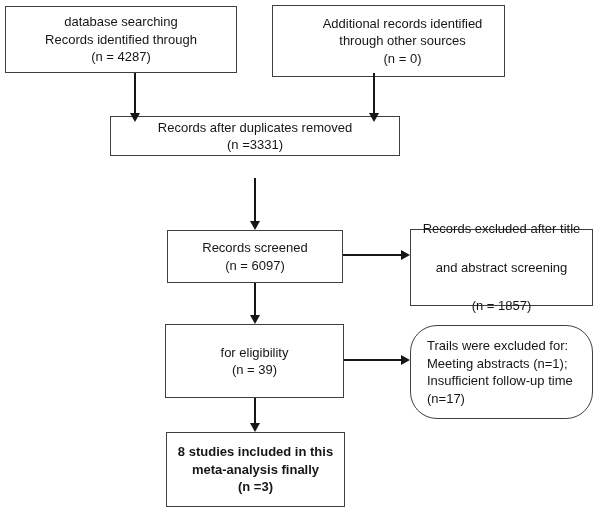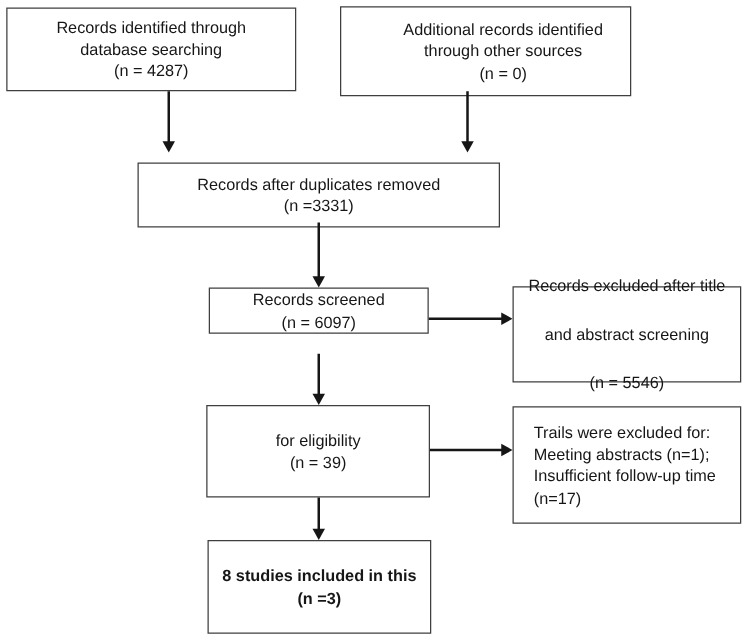--- a/index.html
+++ b/index.html
@@ -10,27 +10,27 @@
   .box {
     position:absolute;
     background:#ffffff;
     border:1.5px solid #3f3f3f;
     display:flex; flex-direction:column;
     align-items:center; justify-content:center;
     text-align:center;
     font-size:13px; line-height:17.5px;
   }
   .box span { display:block; white-space:nowrap; }
-  .box.align-left { align-items:flex-start; text-align:left; padding-left:16px; padding-right:3px; }
+  .box.align-left { align-items:flex-start; text-align:left; padding-left:16px; padding-right:3px;border-radius:27px; }
 
   
   #box-identified      { left:5px;   top:6px;   width:232px; height:67px; }
   #box-additional      { left:272px; top:5px;   width:233px; height:72px;padding-left:28px; }
-  #box-duplicates      { left:110px; top:130px; width:290px; height:52px; }
-  #box-screened        { left:167px; top:230px; width:176px; height:37px;justify-content:flex-end; }
+  #box-duplicates      { left:110px; top:116px; width:290px; height:40px; }
+  #box-screened        { left:167px; top:230px; width:176px; height:53px; }
   #box-excluded-title  { left:410px; top:229px; width:183px; height:77px;gap:21px; }
   #box-fulltext        { left:165px; top:324px; width:179px; height:74px; }
   #box-trials-excluded { left:410px; top:325px; width:183px; height:94px; }
   #box-included        { left:166px; top:432px; width:179px; height:75px;font-weight:bold; }
 
   
   .vline { position:absolute; width:2px; background:#161616; }
   .hline { position:absolute; height:2px; background:#161616; }
   .head-down {
     position:absolute; width:0; height:0;
@@ -57,22 +57,22 @@
   #hd-ft-excl     { left:401px; top:355px; }
   #ln-ft-inc      { left:254px; top:398px; height:26px; }
   #hd-ft-inc      { left:250px; top:423px; }
 </style>
 </head>
 <body>
 
 <div class="canvas">
 
   <div class="box" id="box-identified">
+    <span>database searching</span>
     <span>Records identified through</span>
-    <span>database searching</span>
     <span>(n = 4287)</span>
   </div>
 
   <div class="box" id="box-additional">
     <span>Additional records identified</span>
     <span>through other sources</span>
     <span>(n = 0)</span>
   </div>
 
   <div class="box" id="box-duplicates">
@@ -81,37 +81,38 @@
   </div>
 
   <div class="box" id="box-screened">
     <span>Records screened</span>
     <span>(n = 6097)</span>
   </div>
 
   <div class="box" id="box-excluded-title">
     <span>Records excluded after title</span>
     <span>and abstract screening</span>
-    <span>(n = 5546)</span>
+    <span>(n = 1857)</span>
   </div>
 
   <div class="box" id="box-fulltext">
     <span>for eligibility</span>
     <span>(n = 39)</span>
   </div>
 
   <div class="box align-left" id="box-trials-excluded">
     <span>Trails were excluded for:</span>
     <span>Meeting abstracts (n=1);</span>
     <span>Insufficient follow-up time</span>
     <span>(n=17)</span>
   </div>
 
   <div class="box" id="box-included">
     <span>8 studies included in this</span>
+    <span>meta-analysis finally</span>
     <span>(n =3)</span>
   </div>
 
   <div class="vline" id="ln-db-dup"></div>
   <div class="head-down" id="hd-db-dup"></div>
 
   <div class="vline" id="ln-other-dup"></div>
   <div class="head-down" id="hd-other-dup"></div>
 
   <div class="vline" id="ln-dup-scr"></div>

